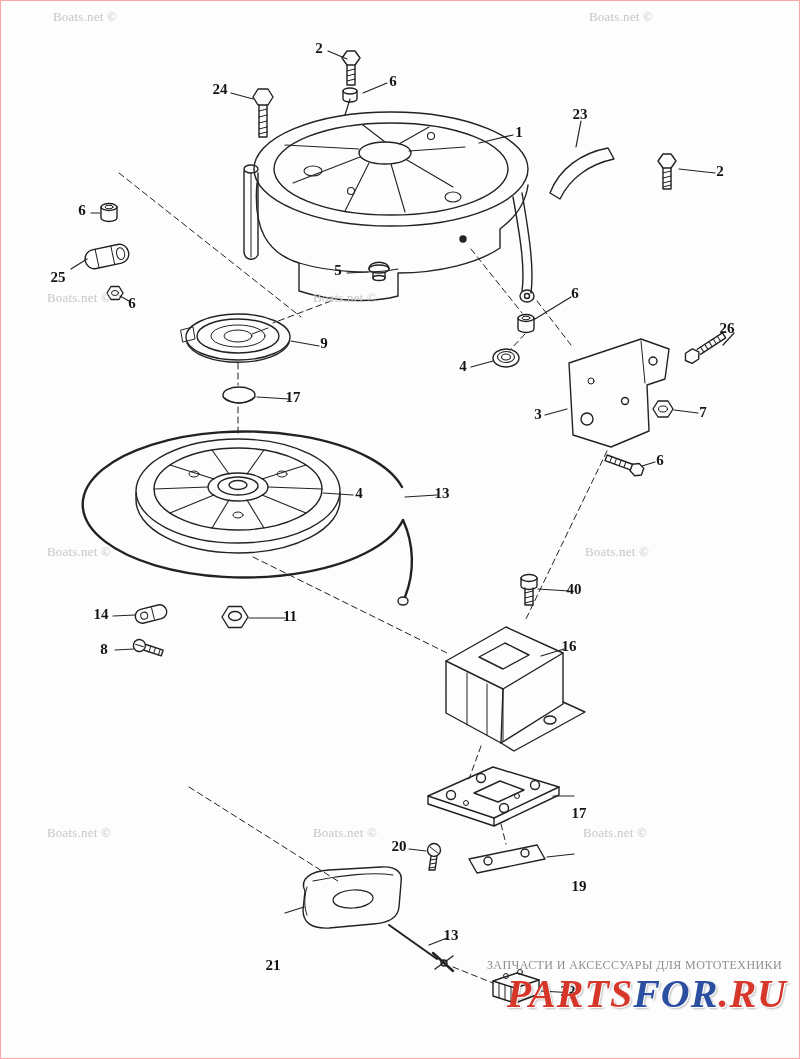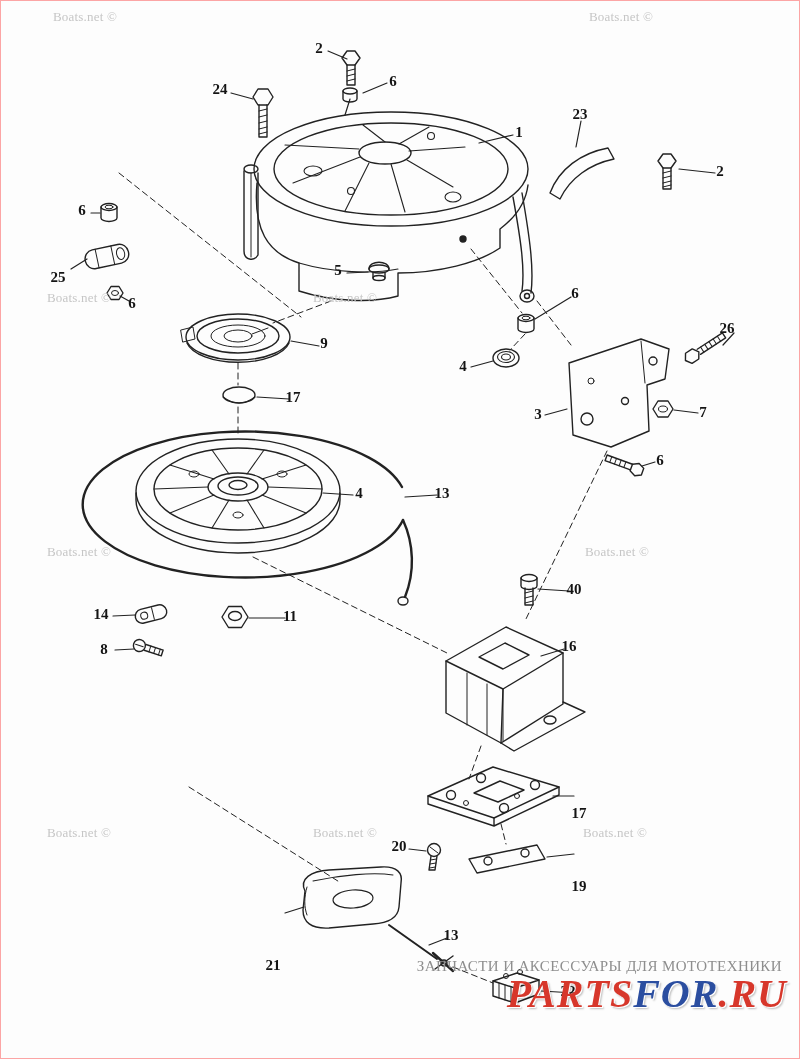--- a/index.html
+++ b/index.html
@@ -11,21 +11,21 @@
   .art{position:absolute;left:0;top:0;}
   .wm{
     position:absolute;font-size:13px;color:#c6c6c6;letter-spacing:.2px;
     user-select:none;white-space:nowrap;
   }
   .callout{
     position:absolute;transform:translate(-50%,-50%);
     font-size:15px;font-weight:bold;color:#141414;white-space:nowrap;
   }
   .tagline{
-    position:absolute;right:17px;top:957px;font-size:15px;color:#8e8e8e;
+    position:absolute;right:17px;top:957px;font-size:12px;color:#8e8e8e;
     letter-spacing:.4px;white-space:nowrap;
   }
   .logo{
     position:absolute;right:12px;top:969px;font-size:40px;font-weight:bold;
     font-style:italic;letter-spacing:1px;white-space:nowrap;
     text-shadow:1px 1px 0 #fff,2px 2px 2px rgba(0,0,0,.25);
   }
   .logo .red{color:#d7372b;}
   .logo .blue{color:#2b4ea0;}
 </style>

